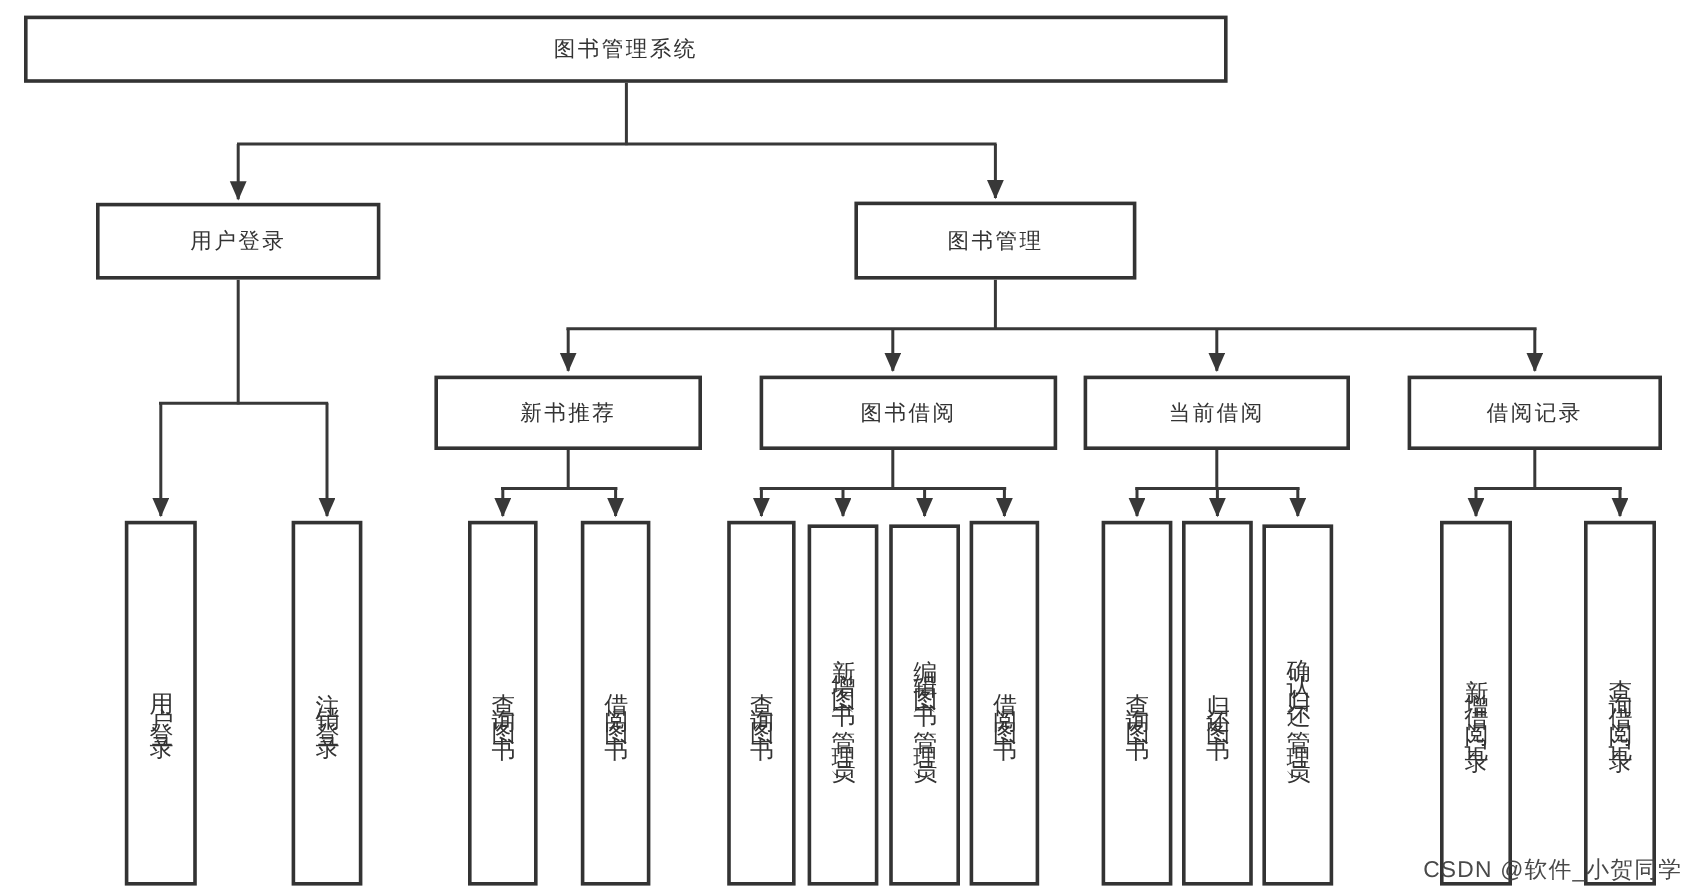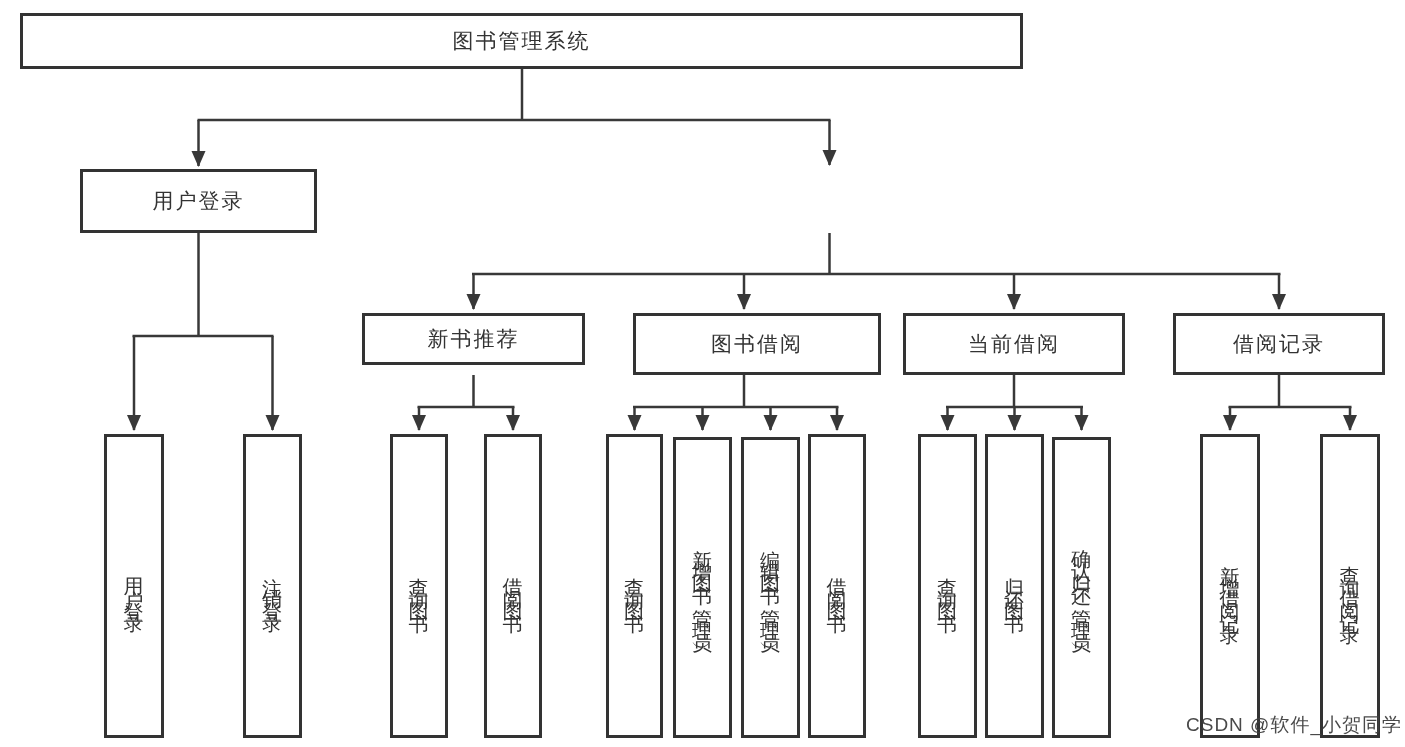--- a/index.html
+++ b/index.html
@@ -19,21 +19,21 @@
   .box {
     position: absolute;
     background: #ffffff;
     border: 3px solid #333333;
     box-sizing: border-box;
     display: flex;
     align-items: center;
     justify-content: center;
   }
   .lbl {
-    font-size: 21px;
+    font-size: 18px;
     color: #333333;
     letter-spacing: 2px;
     white-space: nowrap;
   }
   .vtext {
     writing-mode: vertical-rl;
     text-orientation: mixed;
     font-size: 20px;
     color: #333333;
     letter-spacing: 12px;
@@ -106,22 +106,25 @@
     </g>
   </svg>
 
   <div class="box" style="left:20px;top:13px;width:1003px;height:56px">
     <span class="lbl">图书管理系统</span>
   </div>
 
   <div class="box" style="left:80px;top:169px;width:237px;height:64px">
     <span class="lbl">用户登录</span>
   </div>
+  <div class="box" style="left:712px;top:168px;width:235px;height:65px">
+    <span class="lbl">图书管理</span>
+  </div>
 
-  <div class="box" style="left:362px;top:313px;width:223px;height:52px">
+  <div class="box" style="left:362px;top:313px;width:223px;height:62px">
     <span class="lbl">新书推荐</span>
   </div>
   <div class="box" style="left:633px;top:313px;width:248px;height:62px">
     <span class="lbl">图书借阅</span>
   </div>
   <div class="box" style="left:903px;top:313px;width:222px;height:62px">
     <span class="lbl">当前借阅</span>
   </div>
   <div class="box" style="left:1173px;top:313px;width:212px;height:62px">
     <span class="lbl">借阅记录</span>

